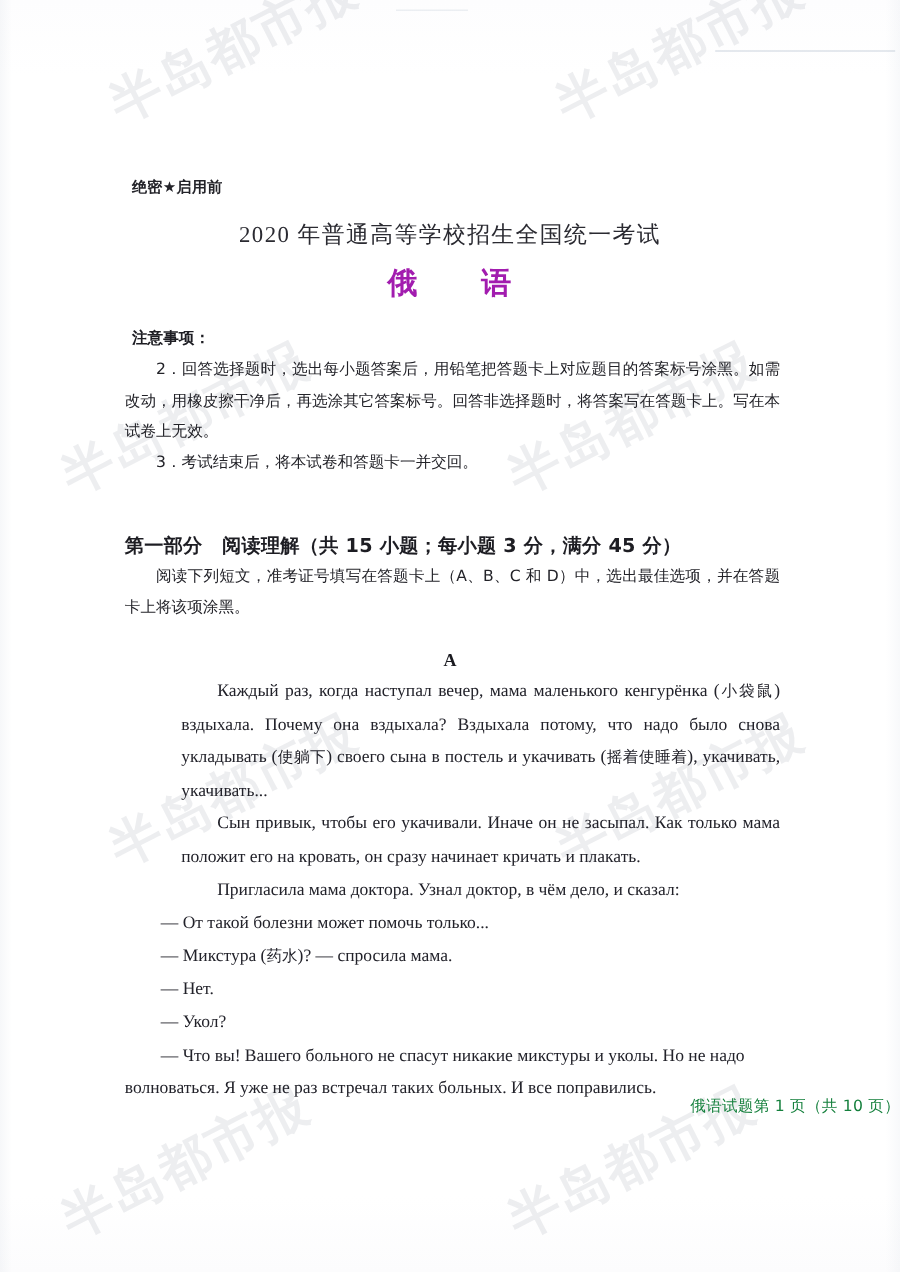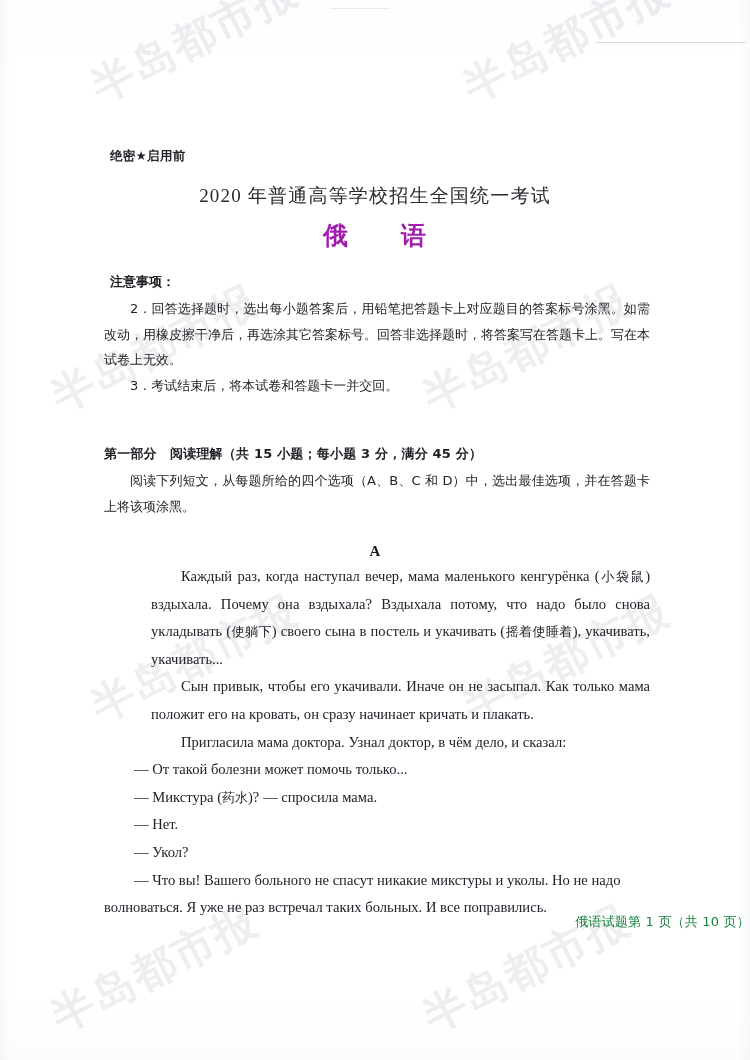--- a/index.html
+++ b/index.html
@@ -127,21 +127,21 @@
   .notice-body p { margin: 0; }
   .notice-body p.item { text-indent: 26px; }
 
   
   .part-head {
     position: absolute;
     left: 104px;
     top: 445px;
     font-family: "DejaVu Sans", "Liberation Sans", sans-serif;
     font-weight: 700;
-    font-size: 13px;
+    font-size: 16px;
     color: #1d1d23;
     letter-spacing: .2px;
   }
   .part-sub {
     position: absolute;
     left: 104px;
     top: 468px;
     width: 546px;
     font-family: "DejaVu Sans", "Liberation Sans", sans-serif;
     font-size: 13px;
@@ -225,21 +225,21 @@
   <div class="doc-subject">俄　　语</div>
 
   <div class="notice-head">注意事项：</div>
   <div class="notice-body">
     <p class="item">2．回答选择题时，选出每小题答案后，用铅笔把答题卡上对应题目的答案标号涂黑。如需改动，用橡皮擦干净后，再选涂其它答案标号。回答非选择题时，将答案写在答题卡上。写在本试卷上无效。</p>
     <p class="item">3．考试结束后，将本试卷和答题卡一并交回。</p>
   </div>
 
   <div class="part-head">第一部分　阅读理解（共 15 小题；每小题 3 分，满分 45 分）</div>
   <div class="part-sub">
-    <p>阅读下列短文，从每题所给的四个选项（A、B、C 和 D）中，选出最佳选项，并在答题卡上将该项涂黑。</p>
+    <p>阅读下列短文，准考证号填写在答题卡上（A、B、C 和 D）中，选出最佳选项，并在答题卡上将该项涂黑。</p>
   </div>
 
   <div class="passage-label">A</div>
 
   <div class="passage">
     <p class="indent">Каждый раз, когда наступал вечер, мама маленького кенгурёнка (<span class="cjk">小袋鼠</span>) вздыхала. Почему она вздыхала? Вздыхала потому, что надо было снова укладывать (<span class="cjk">使躺下</span>) своего сына в постель и укачивать (<span class="cjk">摇着使睡着</span>), укачивать, укачивать...</p>
     <p class="indent">Сын привык, чтобы его укачивали. Иначе он не засыпал. Как только мама положит его на кровать, он сразу начинает кричать и плакать.</p>
     <p class="indent last-left">Пригласила мама доктора. Узнал доктор, в чём дело, и сказал:</p>
     <p class="dialog">— От такой болезни может помочь только...</p>
     <p class="dialog">— Микстура (<span class="cjk">药水</span>)? — спросила мама.</p>

